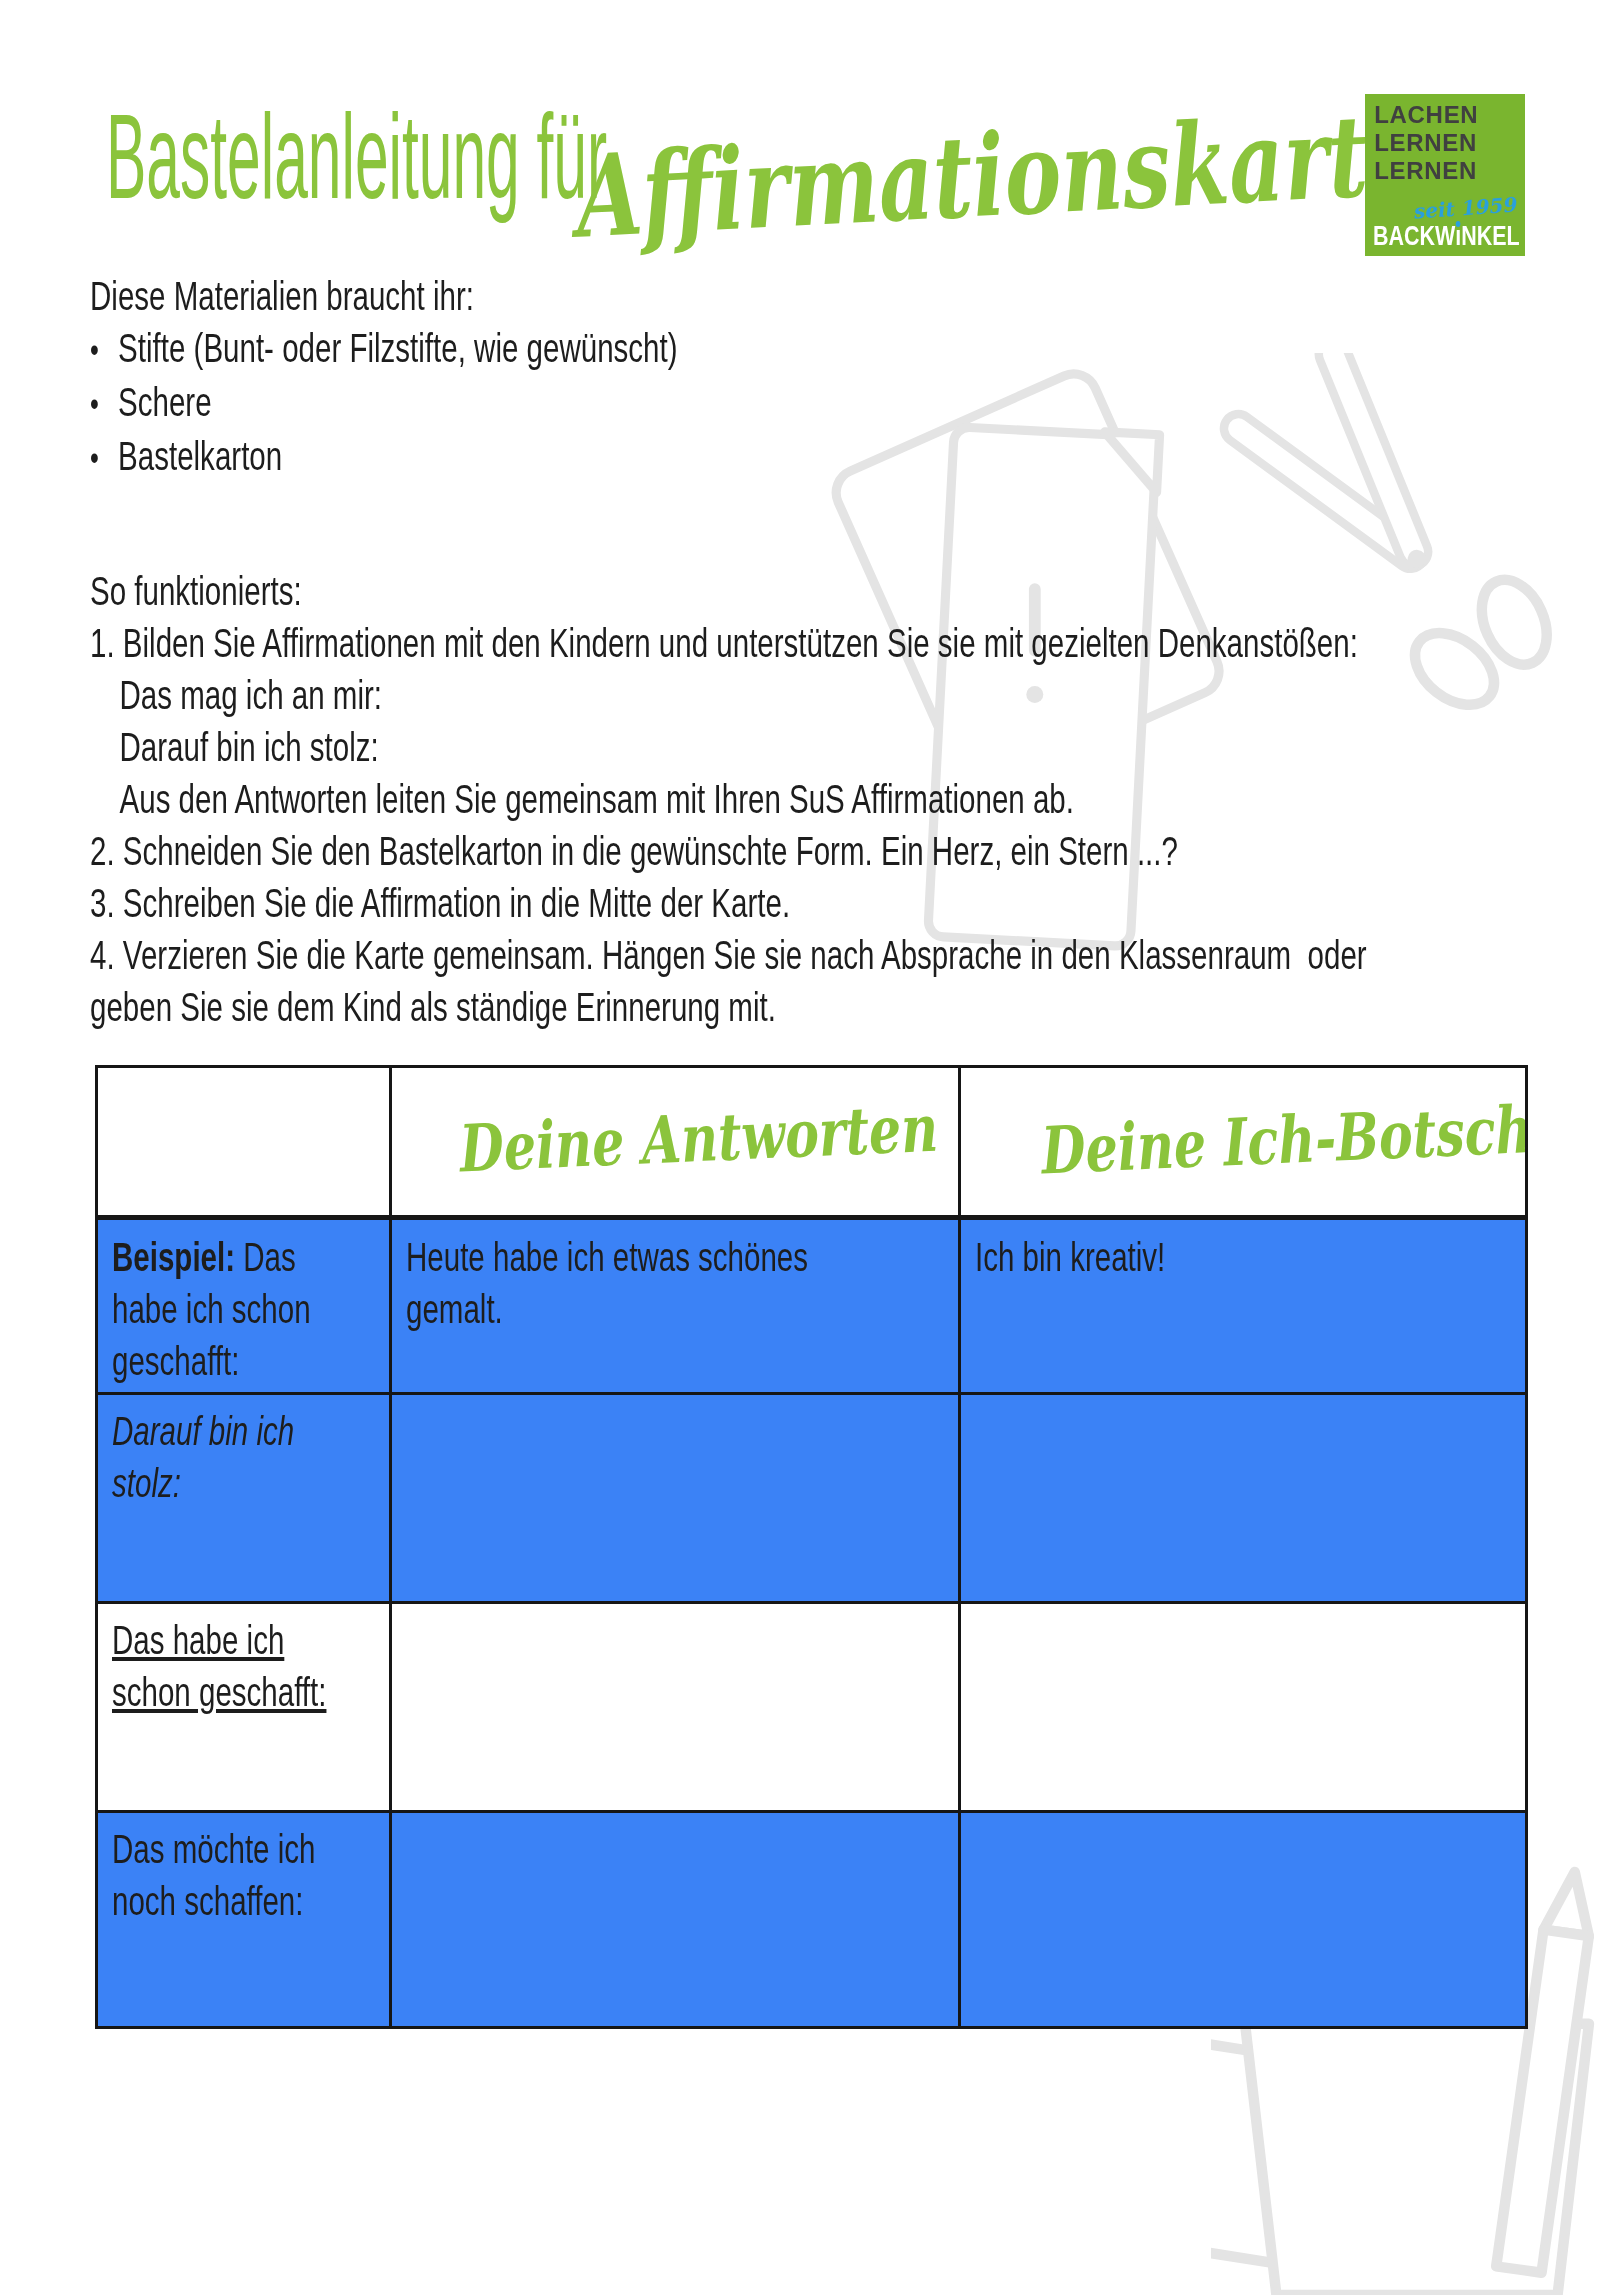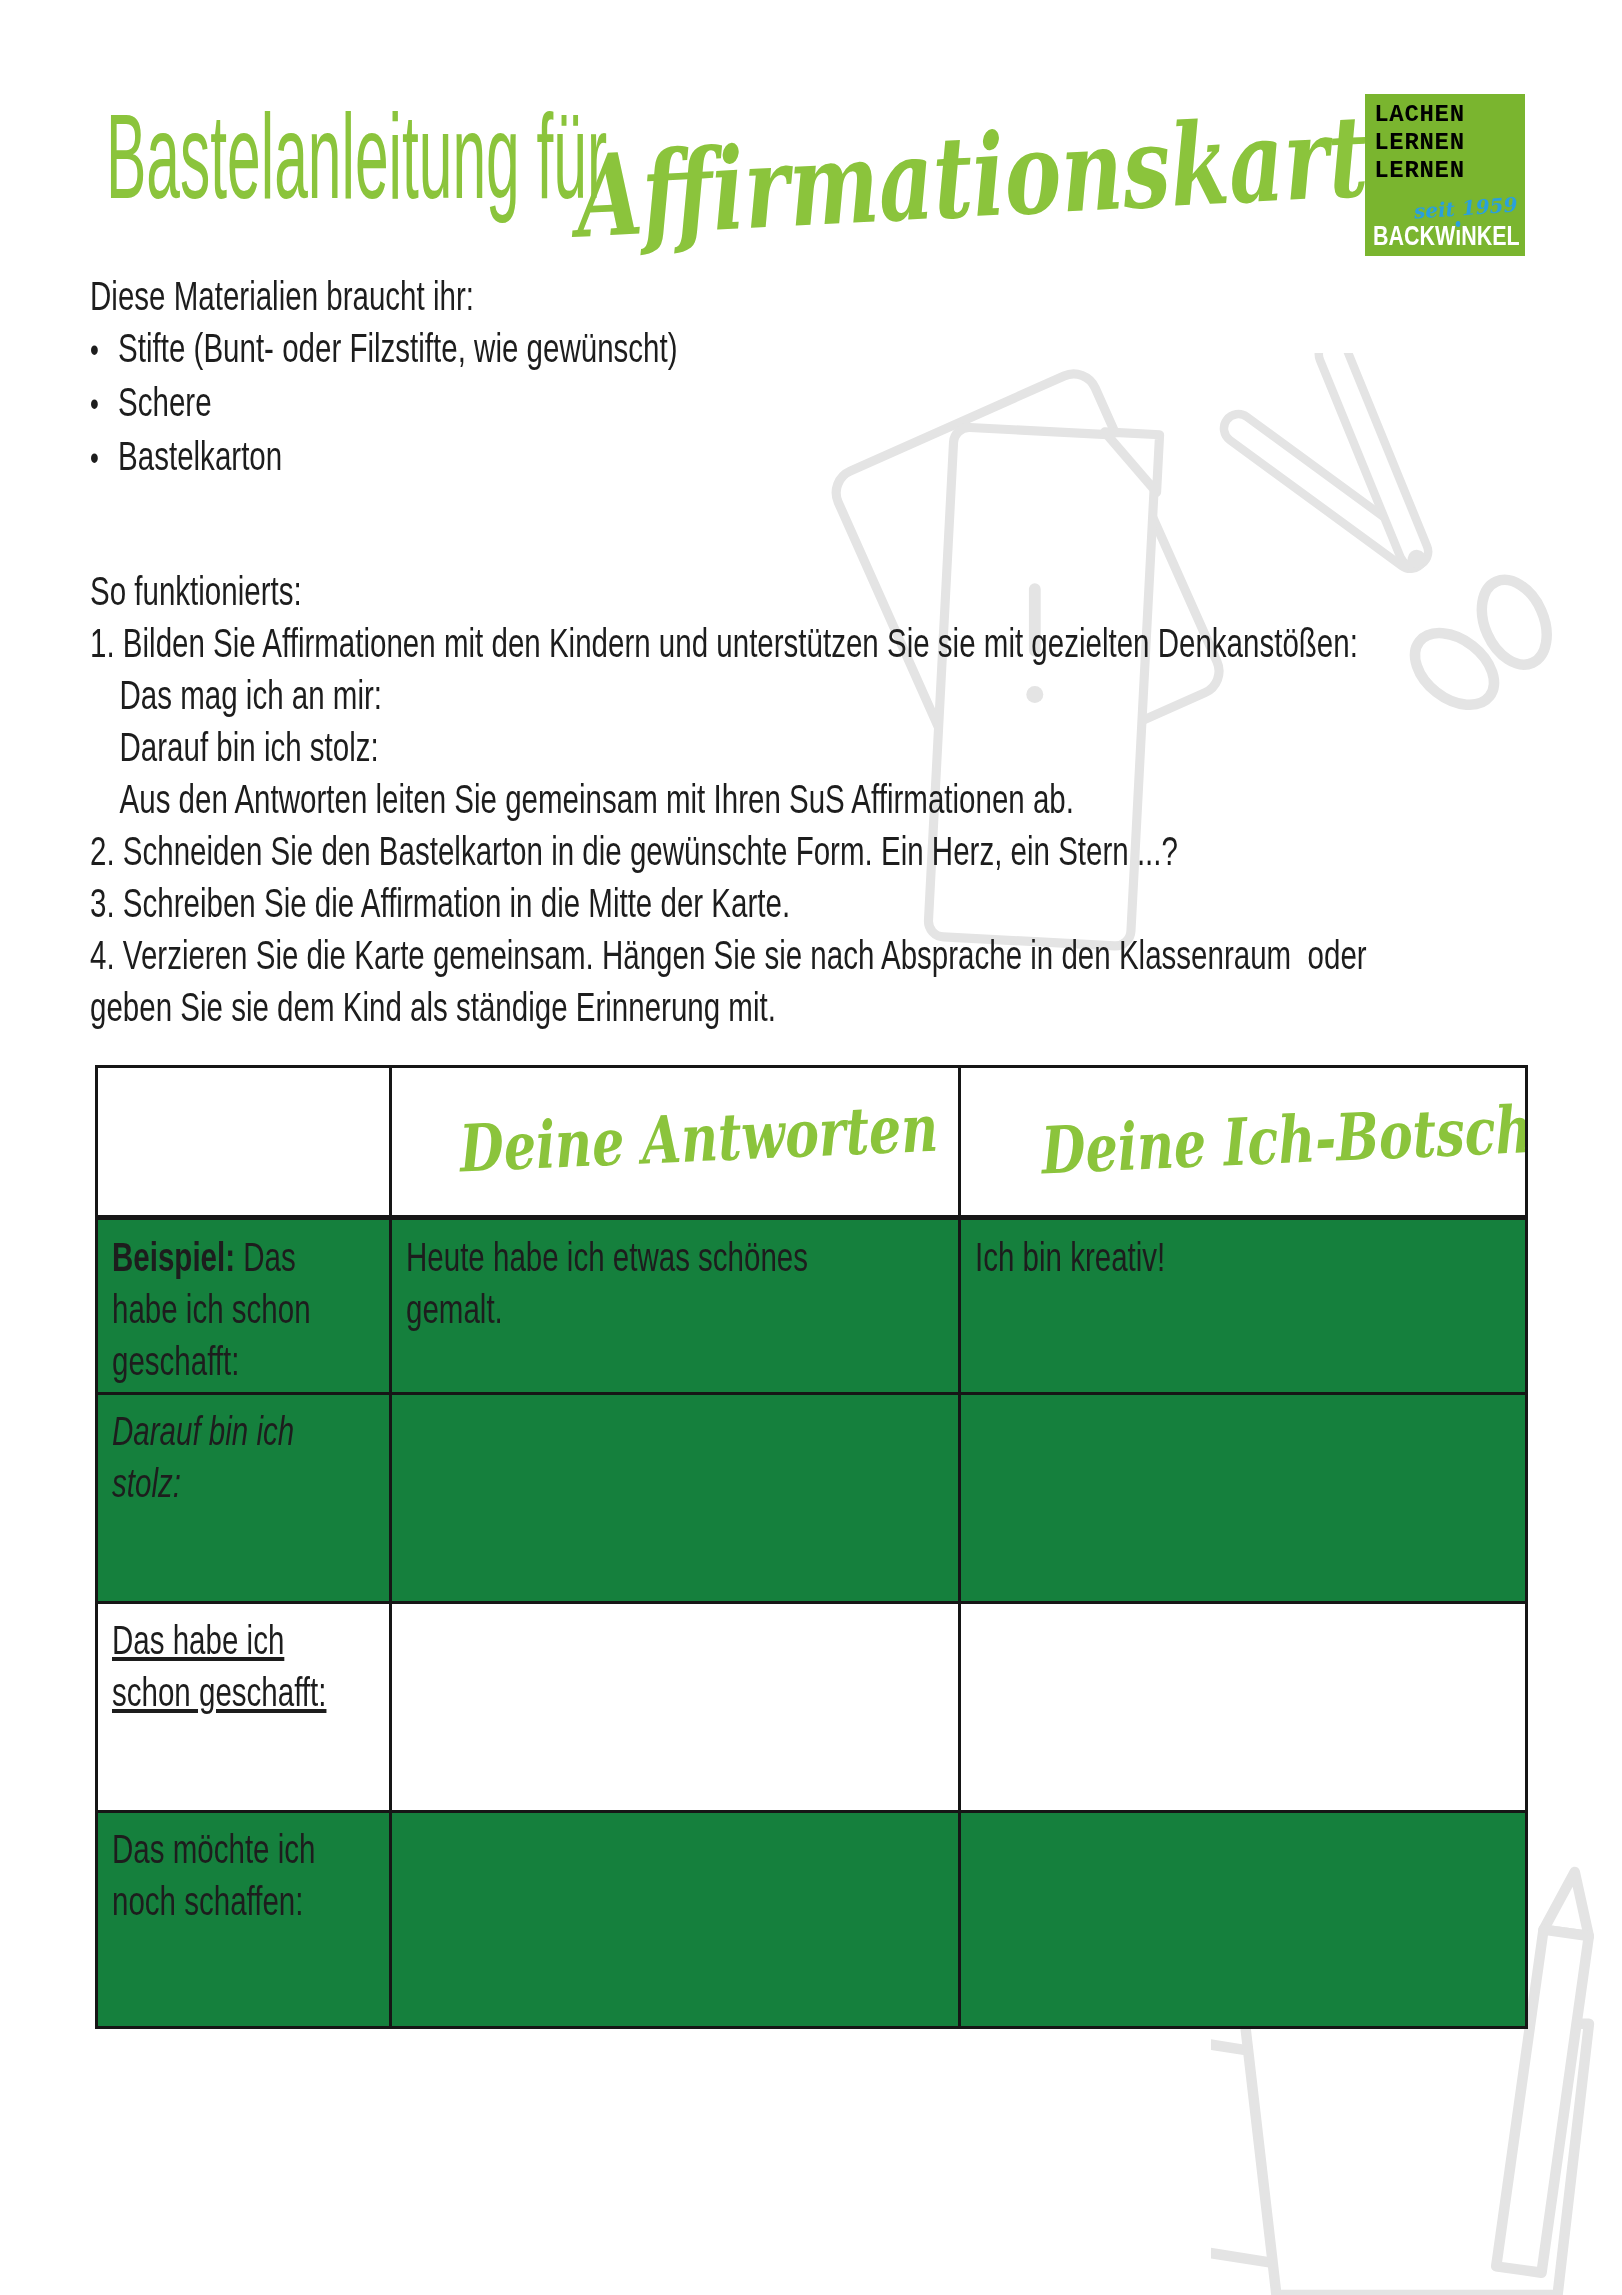--- a/index.html
+++ b/index.html
@@ -15,21 +15,21 @@
 
   
   .title{left:90px;top:77px;font-size:121px;line-height:1.05;font-weight:normal;color:#8bc43c;margin:16px;}
   .title-script{
     left:573px;top:131px;font-family:"DejaVu Serif",serif;font-style:italic;font-weight:bold;
     font-size:113px;color:#8bc43c;transform:rotate(-3deg) scaleX(0.75);transform-origin:0 0;white-space:nowrap;
   }
 
   
   .logo{left:1365px;top:94px;width:160px;height:162px;background:#7ab52f;}
-  .logo-tag{position:absolute;left:9.2px;top:6.5px;font-size:24px;font-weight:bold;line-height:28px;letter-spacing:0.7px;color:#000000;font-family:Liberation Mono, monospace;}
+  .logo-tag{position:absolute;left:9.2px;top:6.5px;font-size:24px;font-weight:bold;line-height:28px;letter-spacing:0.7px;color:#404040;}
   .logo-since{position:absolute;right:7.9px;top:102px;font-family:"DejaVu Serif",serif;font-style:italic;font-weight:bold;
     font-size:20px;color:#2aa0dc;transform:rotate(-4deg);}
   .logo-brand{position:absolute;left:7.9px;bottom:3.9px;font-size:27.5px;font-weight:bold;color:#ffffff;
     transform:scaleX(0.78);transform-origin:0 100%;white-space:nowrap;letter-spacing:0px;}
   .brand-i{position:relative;display:inline-block;}
   .brand-i::after{content:"";position:absolute;left:50%;top:0.7px;transform:translateX(-50%);
     width:5.9px;height:5.9px;border-radius:50%;background:#2aa0dc;}
 
   
   .textblock{font-size:41px;line-height:52px;}
@@ -37,21 +37,21 @@
   .howto{left:90px;top:565px;width:2029px;}
   .bullet-row .bullet{display:inline-block;width:39px;font-size:35px;}
   .line.indent{padding-left:41px;}
 
   
   .grid{position:absolute;left:95px;top:1065px;width:1430px;border-collapse:collapse;table-layout:fixed;}
   .grid td{border:3.3px solid #161616;vertical-align:top;padding:10.5px 11.8px 5.2px 14.4px;overflow:hidden;}
   .grid tr.thead td{border-bottom:5.2px solid #161616;text-align:center;vertical-align:middle;padding:6.5px 0 13px 0;}
   .grid tr.thead{height:151px;}
   .r1{height:164px;} .r2{height:203px;} .r3{height:209px;font-style:italic;} .r4{height:209px;text-decoration:underline;} .r5{height:216px;margin-left:28px;}
-  .shaded td{background:#15803d;}
+  .shaded td{background:#3b82f6;}
   .cellwrap{font-size:41px;line-height:52px;white-space:pre-line;transform:scaleX(0.72);transform-origin:0 0;width:139%;}
   .script2{display:inline-block;font-family:"DejaVu Serif",serif;font-style:italic;font-weight:bold;
     font-size:65px;color:#8bc43c;transform:rotate(-2.5deg) scaleX(0.78);white-space:nowrap;}
 
   
   .wm{position:absolute;mix-blend-mode:multiply;pointer-events:none;}
 </style>
 </head>
 <body>
 

